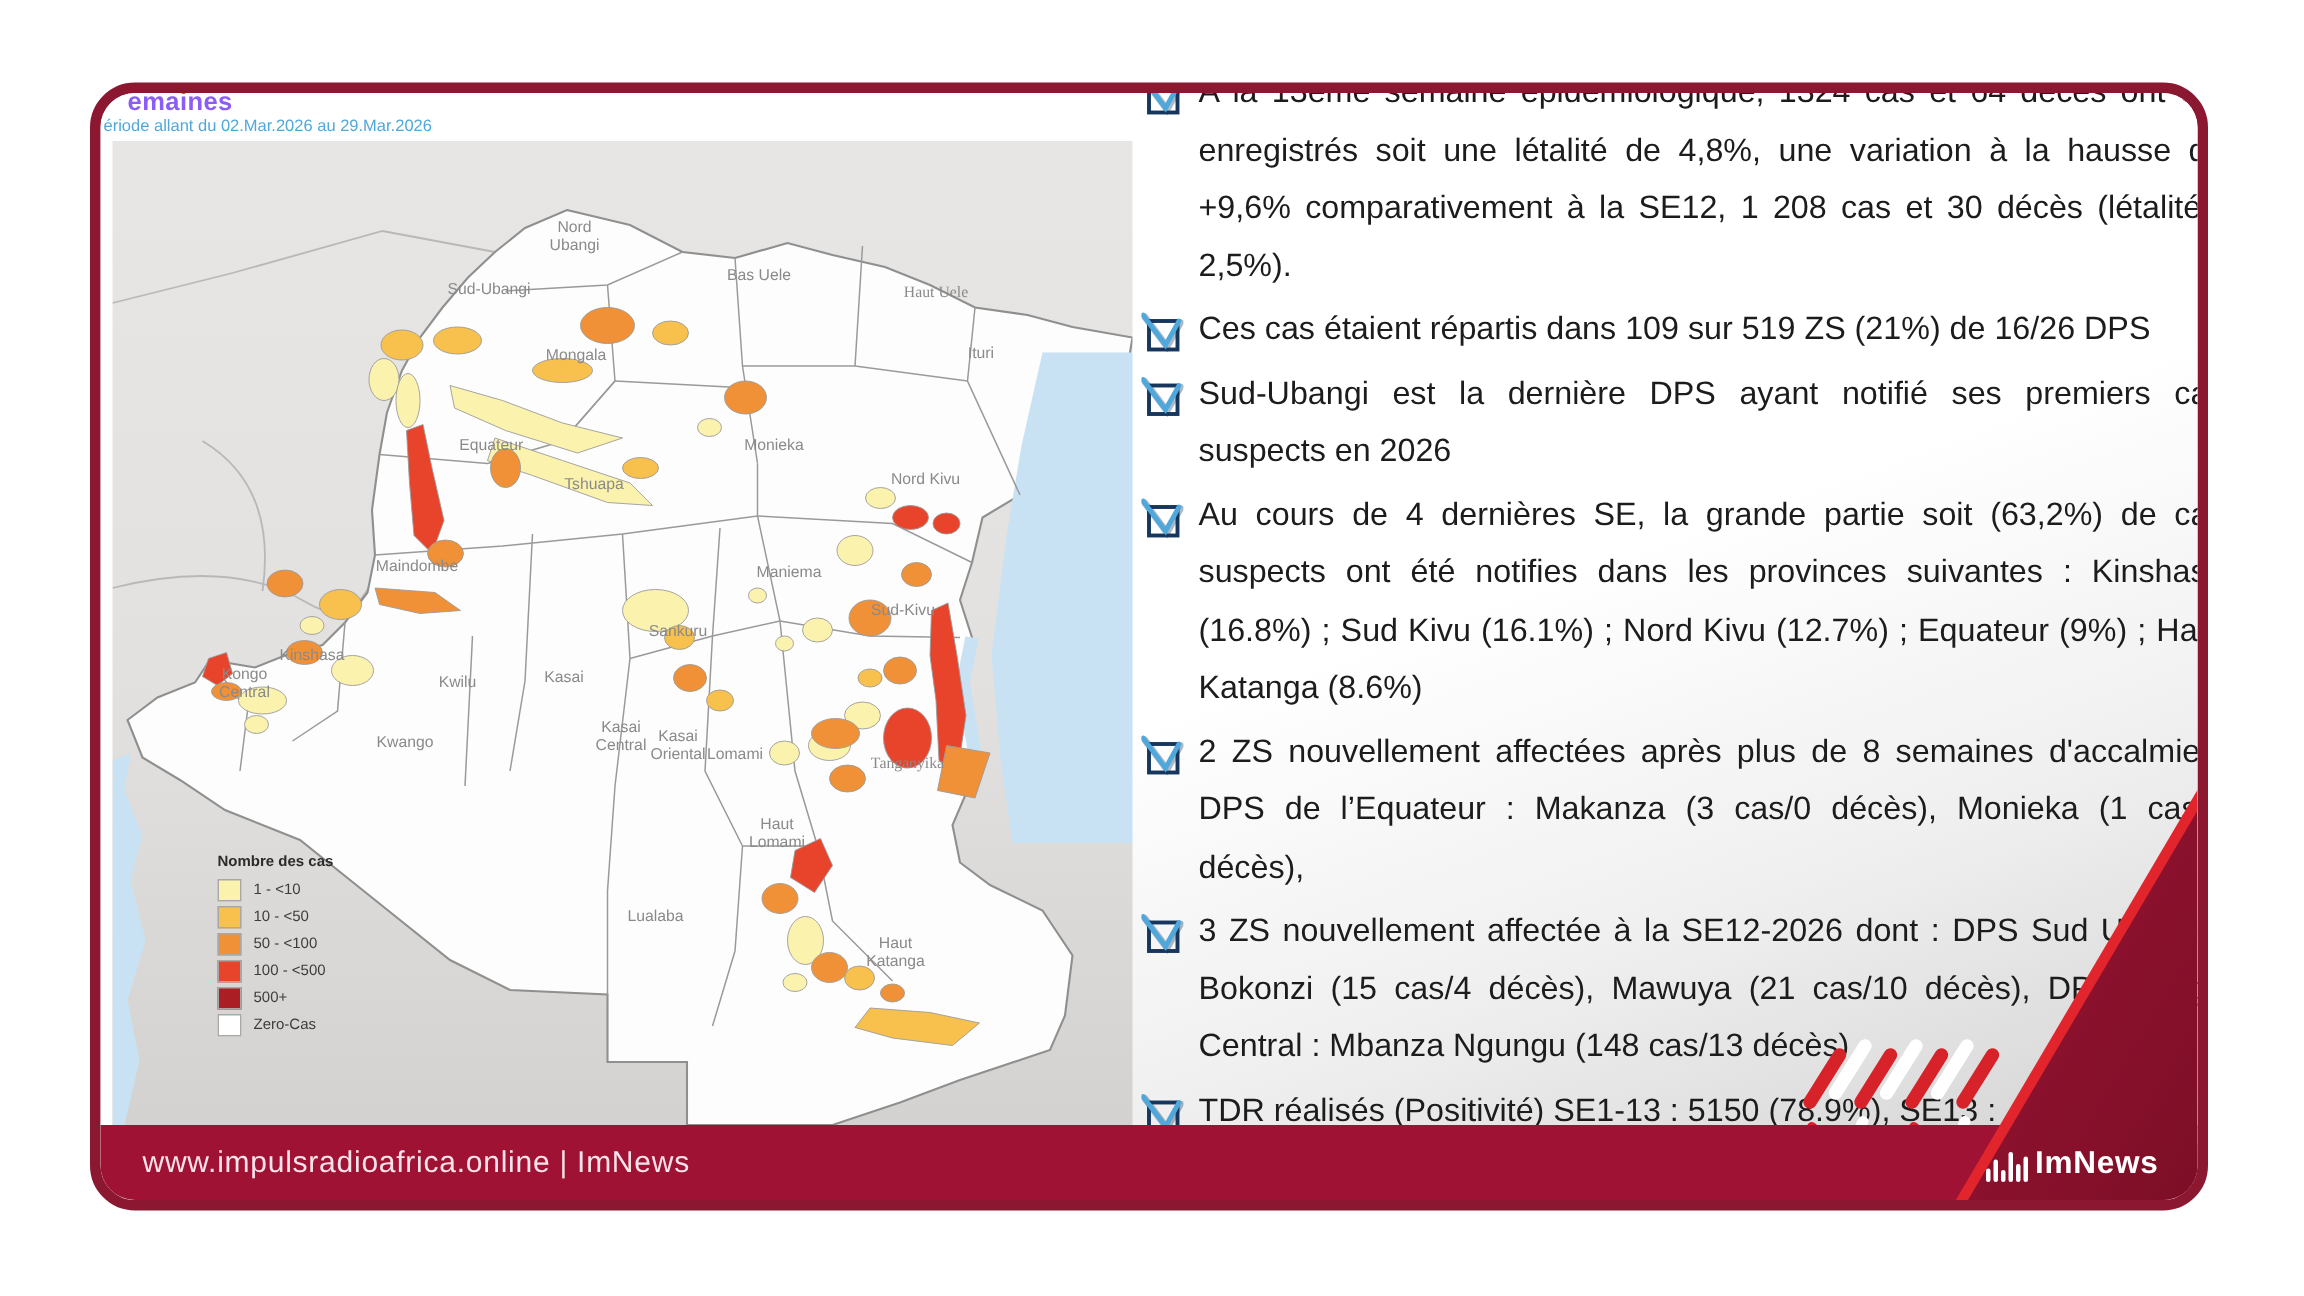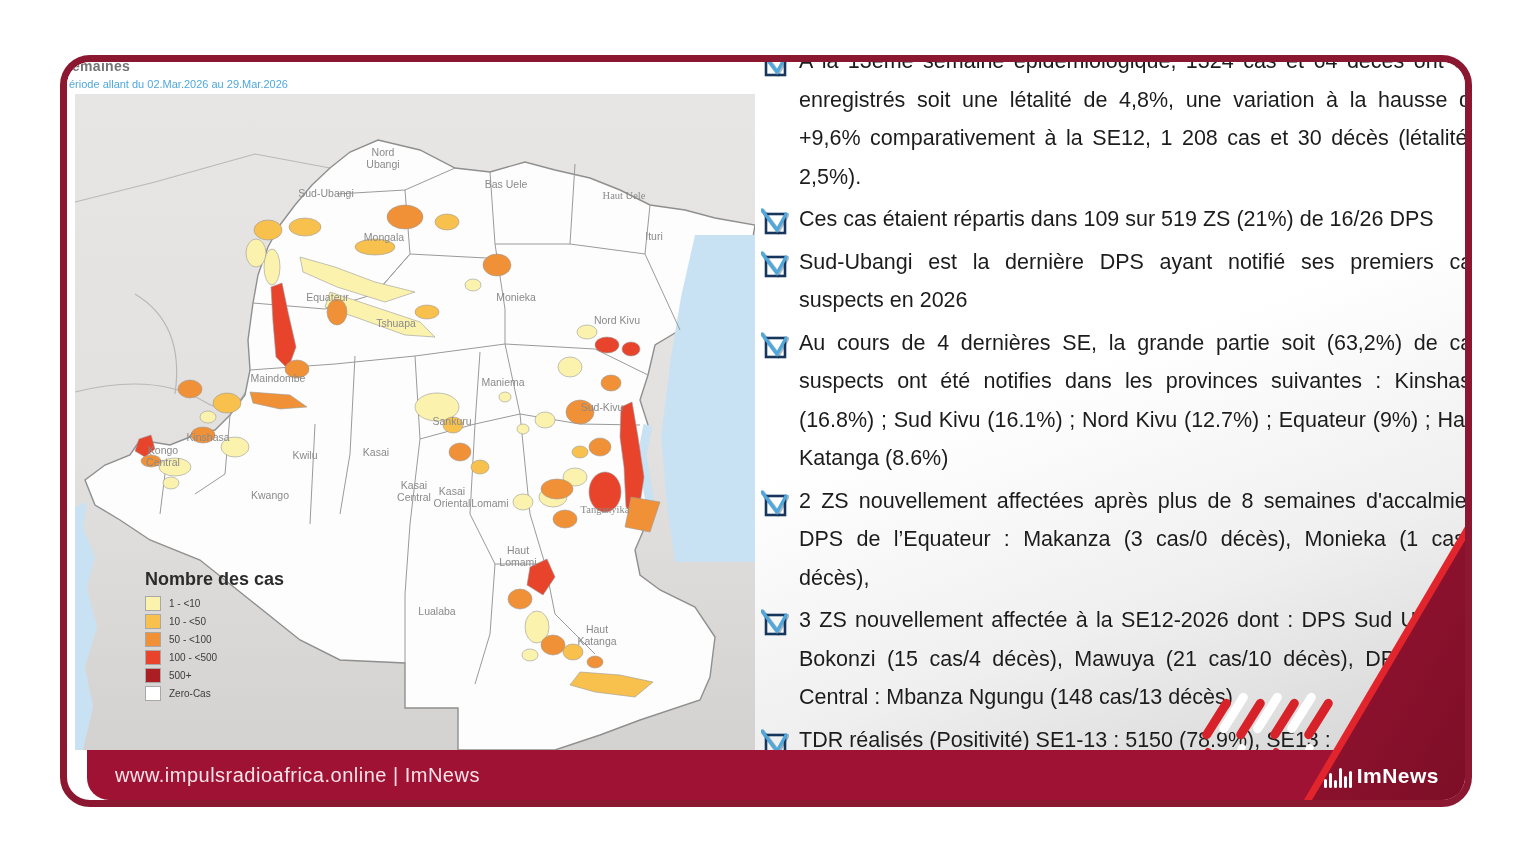--- a/index.html
+++ b/index.html
@@ -8,30 +8,30 @@
   .page { position:relative; width:1536px; height:864px; background:#ffffff; }
 
   
   .card { position:absolute; left:60px; top:55px; width:1412px; height:752px;
           border:7px solid #8C1731; border-radius:30px; overflow:hidden;
           background:#ffffff; }
 
   
   .map-section { position:absolute; left:0; top:0; width:688px; height:688px;
                  background:#ffffff; }
-  .map-title { position:absolute; left:5px; top:-4px; font-size:14px; font-weight:bold;
-               color:#737373; letter-spacing:.3px; }
+  .map-title { position:absolute; left:18px; top:-4px; font-size:17px; font-weight:bold;
+               color:#8b5cf6; letter-spacing:.3px; }
   .map-subtitle { position:absolute; left:2px; top:16px; font-size:11px; color:#4FA8DC; }
   .map-box { position:absolute; left:8px; top:32px; width:685px; height:656px;
              background:linear-gradient(180deg,#e7e6e4 0%,#e2e1df 55%,#d3d2d0 100%); }
   .map-box svg { position:absolute; left:0; top:0; }
   .mlabel { position:absolute; transform:translate(-50%,-50%); font-size:10.5px;
             color:#8a8a8a; white-space:pre-line; text-align:center; line-height:1.15; }
   .legend { position:absolute; left:70px; top:475px; }
-  .legend-title { font-size:18px; font-weight:bold; color:#2b2b2b; margin-bottom:6px; }
+  .legend-title { font-size:10px; font-weight:bold; color:#2b2b2b; margin-bottom:6px; }
   .lrow { display:flex; align-items:center; gap:8px; margin-bottom:3px; }
   .sw { width:16px; height:15px; border:1px solid #a8a8a8; flex:none; }
   .ltext { font-size:10px; color:#3c3c3c; }
 
   
   .text-section { position:absolute; left:688px; top:-20px; width:728px;
                   background:linear-gradient(160deg,#ffffff 45%,#efefef 72%,#d2d2d2 100%);
                   padding-left:6px; }
   .bullet { display:flex; align-items:flex-start; gap:10px; margin-bottom:4px; }
   .chk { flex:none; width:28px; height:28px; margin-top:7px; }
@@ -40,21 +40,21 @@
 
   
   .slashes { position:absolute; left:1145px; top:628px; width:140px; height:78px; z-index:30; }
   .slash { position:absolute; width:9px; height:46px; border-radius:5px; transform:rotate(32deg); }
   .sdot { position:absolute; width:7px; height:9px; border-radius:3px; transform:rotate(32deg); }
   .ribbon { position:absolute; right:0; bottom:0; width:250px; height:330px; z-index:40; }
 
   
   .bottom-bar { position:absolute; left:0; right:0; bottom:0; height:50px;
                 background:#A01234; border-radius:0 0 22px 22px; z-index:35;
-                display:flex; align-items:center; padding-left:28px;margin-left:20px; }
+                display:flex; align-items:center; padding-left:28px; }
   .footer-url { color:#f7e3e9; font-size:20px; letter-spacing:.5px; }
   .logo { position:absolute; right:26px; bottom:12px; z-index:50; display:flex;
           align-items:flex-end; gap:2px; color:#ffffff; }
   .logo-bars { display:flex; align-items:flex-end; gap:2px; margin-right:3px; }
   .lbar { width:3px; background:#ffffff; border-radius:2px; }
   .logo-text { font-size:21px; font-weight:bold; letter-spacing:.5px; }
 </style>
 </head>
 <body>
 
@@ -192,21 +192,21 @@
             <span class="mlabel" style="left: 579px; top: 142px;">Ituri</span>
 
             <span class="mlabel" style="left: 242px; top: 203px; padding-left: 21px;">Equateur</span>
 
             <span class="mlabel" style="left: 321px; top: 229px;">Tshuapa</span>
 
             <span class="mlabel" style="left: 441px; top: 203px;">Monieka</span>
 
             <span class="mlabel" style="left: 542px; top: 226px;">Nord Kivu</span>
 
-            <span class="mlabel" style="left: 428px; top: 288px;">Maniema</span>
+            <span class="mlabel" style="left: 451px; top: 288px;">Maniema</span>
 
             <span class="mlabel" style="left: 203px; top: 284px;">Maindombe</span>
 
             <span class="mlabel" style="left: 133px; top: 343px;">Kinshasa</span>
 
             <span class="mlabel" style="left: 88px; top: 362px;">Kongo
 Central</span>
 
             <span class="mlabel" style="left: 230px; top: 361px;">Kwilu</span>
 

